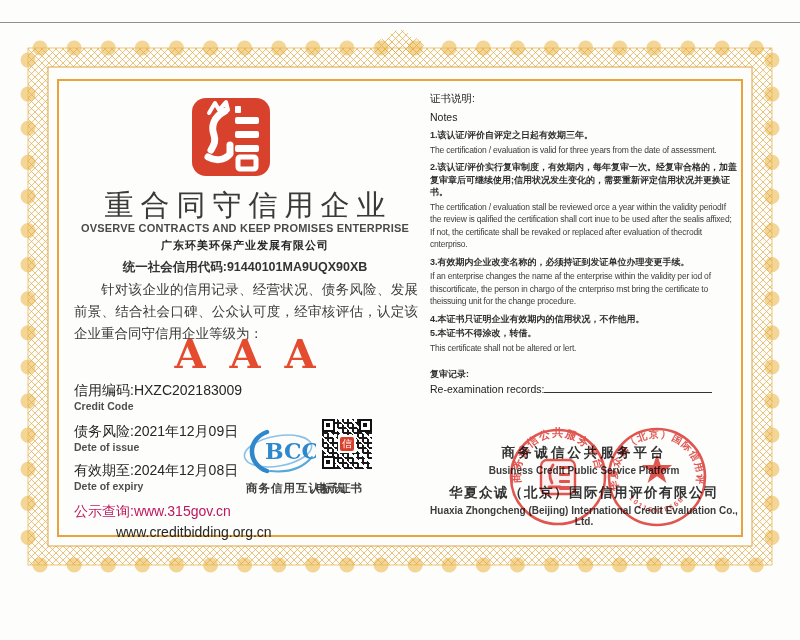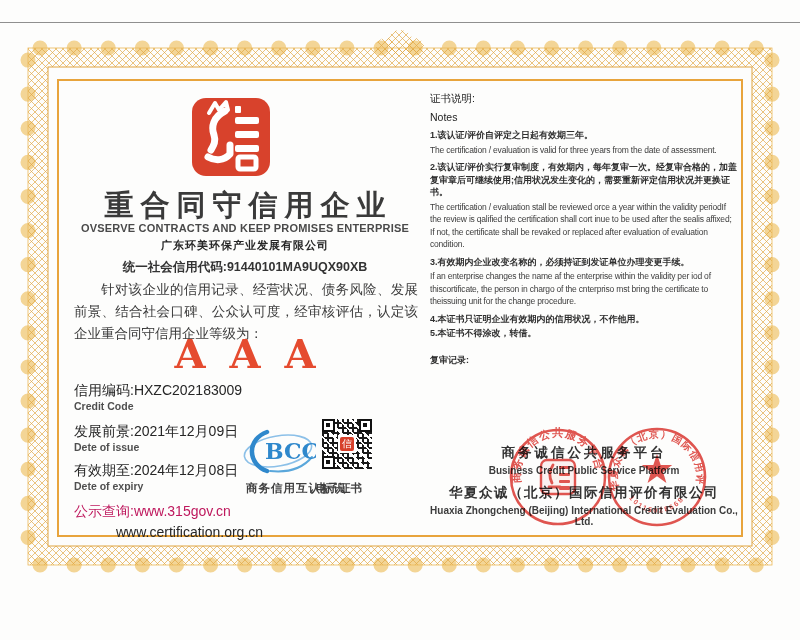--- a/index.html
+++ b/index.html
@@ -5,21 +5,21 @@
   html,body{margin:0;padding:0;}
   .page{position:relative;width:800px;height:640px;background:#fdfdfc;overflow:hidden;
         font-family:"Liberation Sans","DejaVu Sans",sans-serif;}
   .abs{position:absolute;}
   .scan-line{position:absolute;top:22px;left:0;width:800px;height:1px;background:#8f8f8f;}
   .border-svg{position:absolute;left:0;top:0;}
 
   
   .lc{left:72px;width:346px;text-align:center;}
   .seal-logo{left:187px;top:93px;width:88px;height:88px;}
-  .title{top:186px;font-family:"DejaVu Serif","Liberation Serif",serif;font-weight:bold;
+  .title{top:186px;font-family:"DejaVu Serif","Liberation Serif",serif;font-weight:normal;
          font-size:29px;color:#3a3a3a;letter-spacing:7px;text-indent:7px;}
   .title-en{top:222px;font-size:11px;font-weight:bold;color:#4a4a4a;letter-spacing:0.2px;}
   .company{top:238px;font-size:11px;font-weight:bold;color:#262626;letter-spacing:1px;}
   .uscc{top:259px;font-size:12.5px;color:#333;font-weight:bold;}
   .statement{left:74px;top:279px;width:344px;font-size:13.5px;line-height:22px;color:#3a3a3a;
              text-indent:2em;text-align:justify;}
   .grade{top:330px;font-family:"DejaVu Serif","Liberation Serif",serif;font-weight:bold;
          font-size:40px;color:#E54B2F;letter-spacing:24px;text-indent:24px;}
   .fzh{left:74px;font-size:14px;color:#262626;}
   .fen{left:74px;font-size:10.5px;font-weight:bold;color:#4f4f4f;}
@@ -106,27 +106,27 @@
 
   <div class="abs lc title">重合同守信用企业</div>
   <div class="abs lc title-en">OVSERVE CONTRACTS AND KEEP PROMISES ENTERPRISE</div>
   <div class="abs lc company">广东环美环保产业发展有限公司</div>
   <div class="abs lc uscc">统一社会信用代码:91440101MA9UQX90XB</div>
   <div class="abs statement">针对该企业的信用记录、经营状况、债务风险、发展前景、结合社会口碑、公众认可度，经审核评估，认定该企业重合同守信用企业等级为：</div>
   <div class="abs lc grade">AAA</div>
 
   <div class="abs fzh f1z">信用编码:HXZC202183009</div>
   <div class="abs fen f1e">Credit Code</div>
-  <div class="abs fzh f2z">发展前景:2021年12月09日</div>
+  <div class="abs fzh f2z">债务风险:2021年12月09日</div>
   <div class="abs fen f2e">Dete of issue</div>
   <div class="abs fzh f3z">有效期至:2024年12月08日</div>
   <div class="abs fen f3e">Dete of expiry</div>
 
   <div class="abs query">公示查询:www.315gov.cn</div>
-  <div class="abs url2">www.certification.org.cn</div>
+  <div class="abs url2">www.creditbidding.org.cn</div>
 
   <svg class="abs bcc-svg" viewBox="0 0 76 50">
     <ellipse cx="38" cy="25" rx="34" ry="15" fill="none" stroke="#8CC0E8" stroke-width="1.6" transform="rotate(-10 38 25)"></ellipse>
     <path d="M 27,6 A 24,21 0 0,0 27,45" fill="none" stroke="#2F88CC" stroke-width="4.5" stroke-linecap="round"></path>
     <path d="M 30,45 Q 58,48 72,31" fill="none" stroke="#5AA7DB" stroke-width="2" stroke-linecap="round"></path>
     <text x="25" y="33" font-family="DejaVu Serif, Liberation Serif, serif" font-size="22" font-weight="bold" fill="#2F88CC">BCC</text>
   </svg>
   <div class="abs bcc-label">商务信用互认标识</div>
 
   <div class="abs qr">
@@ -139,27 +139,29 @@
   </div>
   <div class="abs qr-label">电子证书</div>
 
   <div class="abs rc">
     <p class="h">证书说明:</p>
     <p class="h">Notes</p>
 
     <p class="zh">1.该认证/评价自评定之日起有效期三年。</p>
     <p>The certification / evaluation is valid for three years from the date of assessment.</p>
     <p class="zh">2.该认证/评价实行复审制度，有效期内，每年复审一次。经复审合格的，加盖复审章后可继续使用;信用状况发生变化的，需要重新评定信用状况并更换证书。</p>
-    <p>The certification / evaluation stall be reviewed orce a year within the validity periodIf the review is qalified the certification shall cort inue to be used after the sealis affixed; If not, the certificate shall be revaked or replaced after evaluation of evaluation condition.</p>
+    <p>The certification / evaluation stall be reviewed orce a year within the validity periodIf the review is qalified the certification shall cort inue to be used after the sealis affixed; If not, the certificate shall be revaked or replaced after evaluation of thecrodit cnterpriso.</p>
     <p class="zh">3.有效期内企业改变名称的，必须持证到发证单位办理变更手续。</p>
     <p>If an enterprise changes the name af the enterprise within the validity per iod of thiscortificate, the person in chargo of the cnterpriso mst bring the certificate to theissuing unit for the change procedure.</p>
     <p class="zh">4.本证书只证明企业有效期内的信用状况，不作他用。</p>
     <p class="zh">5.本证书不得涂改，转借。</p>
+    <p>This certificate shall not be altered or lert.</p>
 
     <p class="zh review">复审记录:</p>
+    <p class="h"><span>Re-examination records:</span><span class="records-line"></span></p>
   </div>
 
   <div class="abs issuer">
     <div class="iss-pzh">商务诚信公共服务平台</div>
     <div class="iss-pen">Business Credit Public Service Platform</div>
     <div class="iss-czh">华夏众诚（北京）国际信用评价有限公司</div>
     <div class="iss-cen">Huaxia Zhongcheng (Beijing) International Credit Evaluation Co., Ltd.</div>
   </div>
 
   <svg class="abs seals-svg" viewBox="0 0 220 118">

